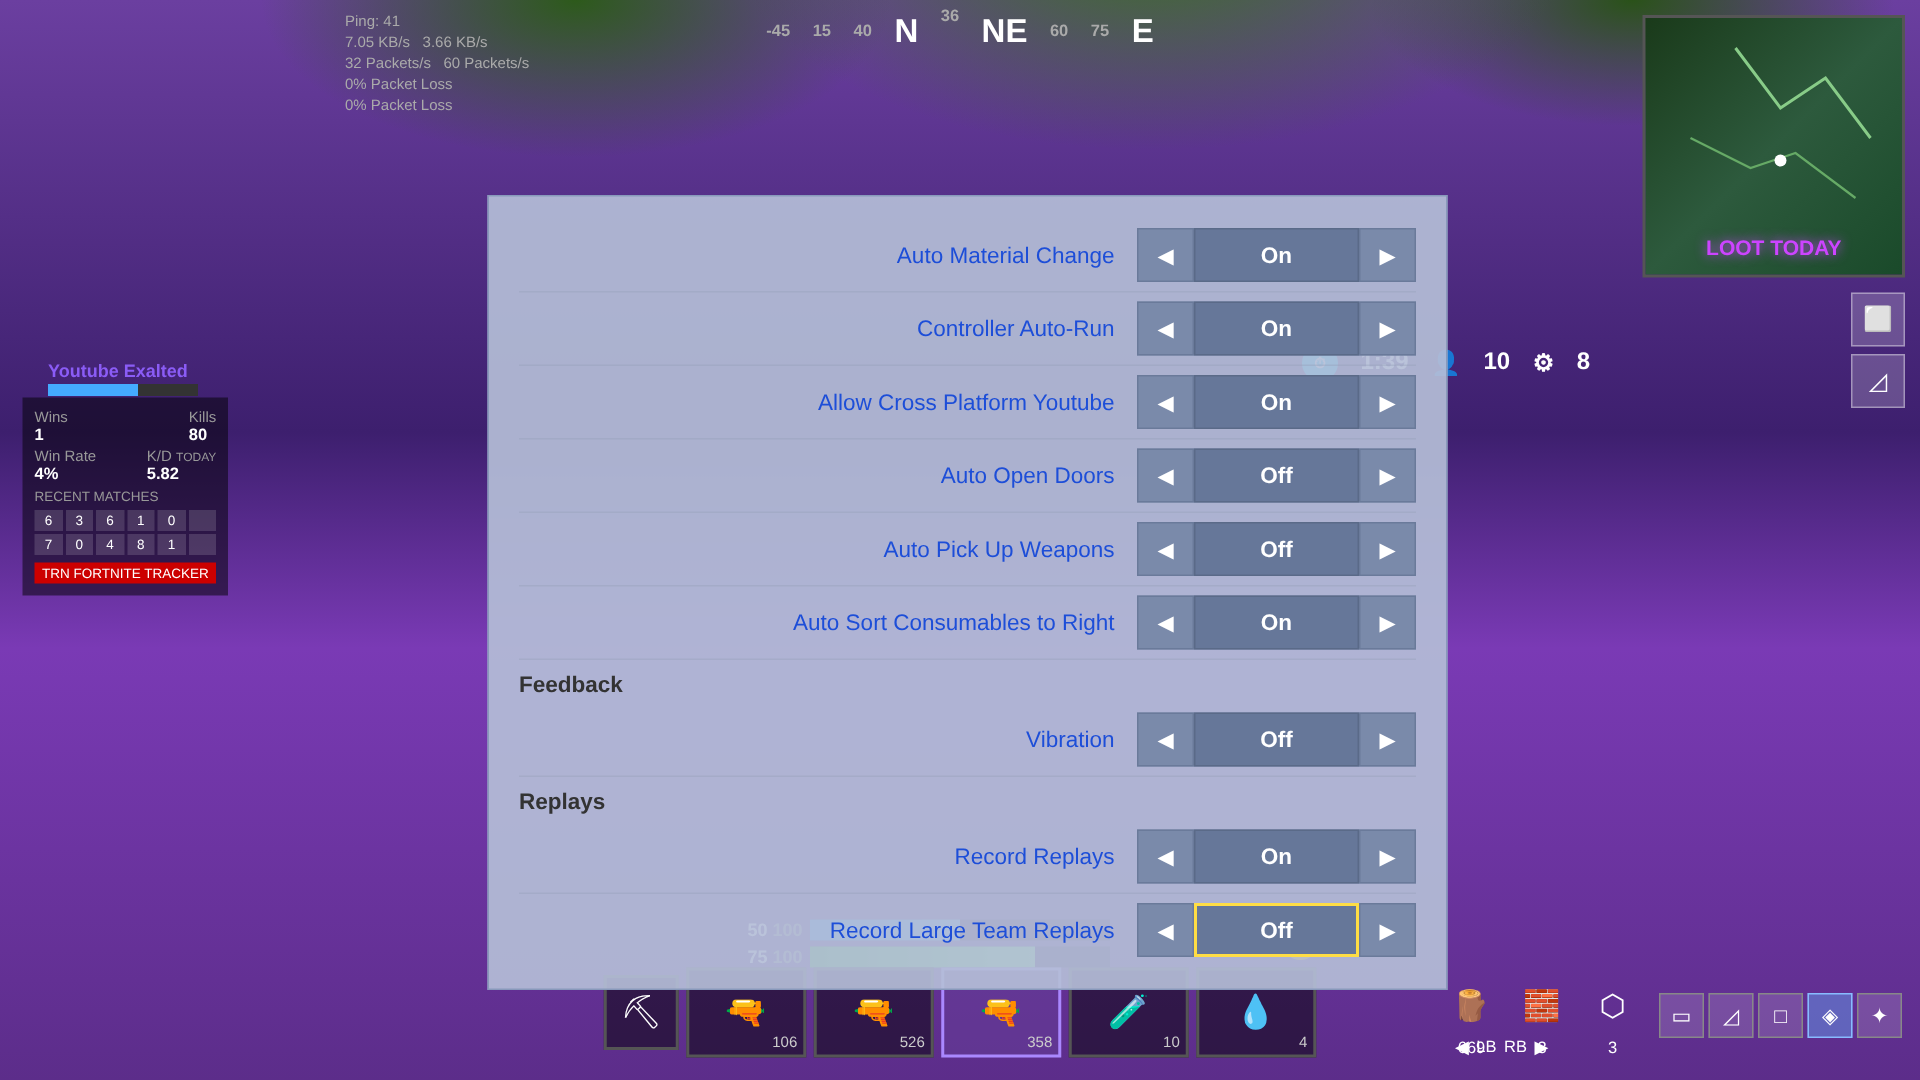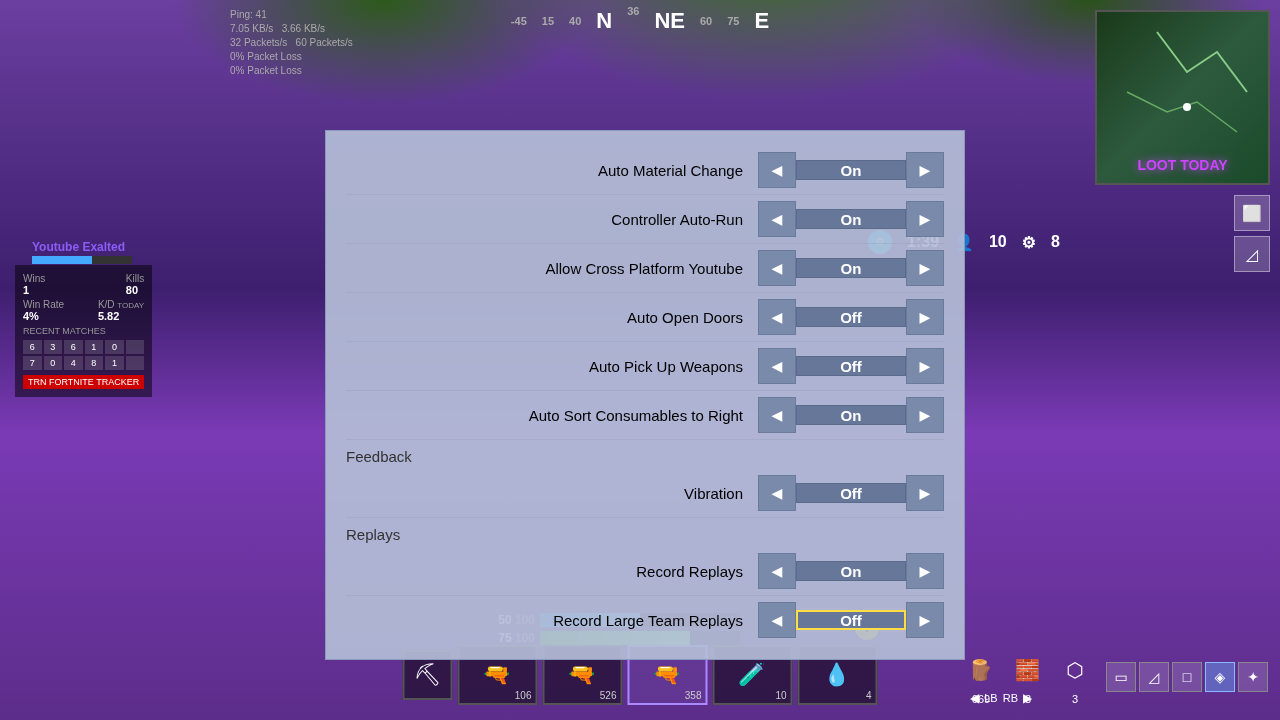--- a/index.html
+++ b/index.html
@@ -214,21 +214,21 @@
       border-bottom: 1px solid rgba(150,160,185,0.4);
     }
 
     .setting-row:last-child {
       border-bottom: none;
     }
 
     .setting-label {
       flex: 1;
       text-align: right;
-      color: #000000;
+      color: #1d4ed8;
       font-size: 15px;
       font-weight: 500;
       padding-right: 15px;
     }
 
     .setting-control {
       display: flex;
       align-items: center;
       gap: 0;
     }
@@ -242,39 +242,39 @@
       font-size: 14px;
       cursor: pointer;
       display: flex;
       align-items: center;
       justify-content: center;
       user-select: none;
     }
 
     .value-display {
       width: 110px;
-      height: 20px;
+      height: 36px;
       background: #667799;
       border: 1px solid #5a6a88;
       color: white;
       font-size: 15px;
       font-weight: bold;
       display: flex;
       align-items: center;
       justify-content: center;
     }
 
     .value-display.highlighted {
       border: 2px solid #ffdd44;
     }
 
     .section-header {
       color: #333;
       font-size: 15px;
-      font-weight: normal;
+      font-weight: bold;
       padding: 8px 0 4px 0;
       text-align: left;
     }
 
     
     .bottom-hud {
       position: absolute;
       bottom: 0;
       left: 0;
       width: 100%;

